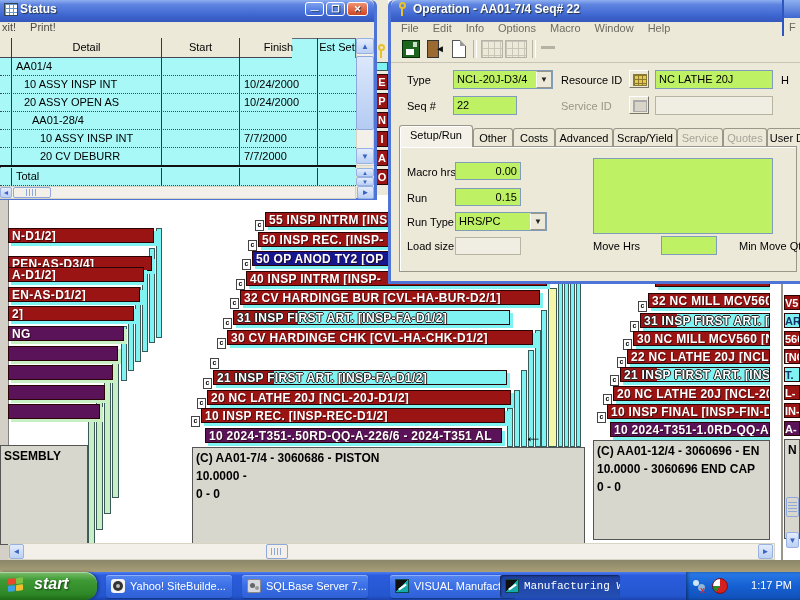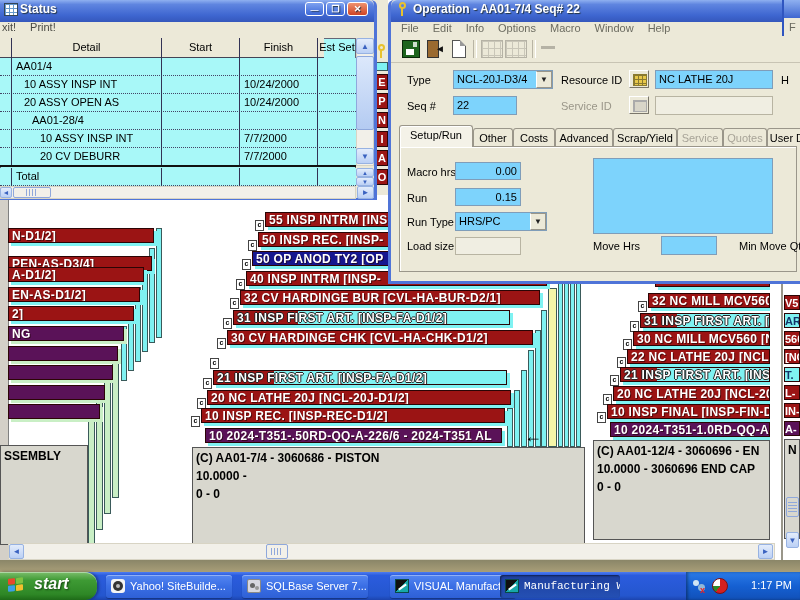--- a/index.html
+++ b/index.html
@@ -34,21 +34,21 @@
         color:#fff;font-weight:bold;font-size:12px;line-height:18px;
         text-shadow:1px 1px 1px #234;}
   .tbtn{position:absolute;top:2px;width:19px;height:14px;border:1px solid #fff;
         border-radius:3px;color:#fff;font-size:9px;line-height:13px;text-align:center;
         background:linear-gradient(180deg,#7DA1F0,#3B66D6);box-sizing:border-box;}
   .tbtn.close{background:linear-gradient(180deg,#F0926F,#CE4426);width:21px;}
   .menubar{position:absolute;font-size:11px;color:#4a4a44;}
   .mitem{display:inline-block;margin-right:14px;}
   .txt{position:absolute;font-size:11px;color:#000;white-space:nowrap;}
   .gray{color:#9a9689;}
-  .input{position:absolute;background:#7dd3fc;border:1px solid #7F9DB9;box-sizing:border-box;
+  .input{position:absolute;background:#bef264;border:1px solid #7F9DB9;box-sizing:border-box;
         font-size:11px;line-height:17px;padding:0 3px;color:#000;white-space:nowrap;overflow:hidden;}
   .input.num{text-align:right;}
   .input.disabled{background:#F0EEE2;border-color:#B8B4A2;}
   .ddbtn{position:absolute;width:16px;background:#ECE9D8;border:1px solid #9a968a;
         border-left-color:#fff;box-sizing:border-box;color:#222;font-size:8px;text-align:center;}
   .lookup{position:absolute;width:20px;height:18px;background:#ECE9D8;
         border:1px solid #fff;border-right-color:#7a766a;border-bottom-color:#7a766a;box-sizing:border-box;}
   .lookup .gridglyph{position:absolute;left:3px;top:3px;width:12px;height:10px;
         background:#E8C84A;border:1px solid #8a7a30;
         background-image:linear-gradient(#8a7a30 1px,transparent 1px),linear-gradient(90deg,#8a7a30 1px,transparent 1px);
@@ -397,21 +397,21 @@
     <div class="titlebar" style="border-top-right-radius:6px;">
       <span class="gridicon" style="top:3px;left:4px;"></span>
       <span class="abs" style="left:20px;top:0;">Status</span>
       <span class="tbtn" style="left:305px;font-size:8px;">—</span>
       <span class="tbtn" style="left:326px;">❒</span>
       <span class="tbtn close" style="left:347px;">✕</span>
     </div>
     <div class="menubar" id="status-menu" style="left:2px;top:21px;"><span class="mitem">xit!</span><span class="mitem">Print!</span></div>
 
     <div class="abs" style="left:0;top:38px;width:356px;height:148px;background:#A8F8F8;border:1px solid #667;box-sizing:border-box;"></div>
-    <div class="abs" style="left:0;top:38px;width:324px;height:20px;background:#ECE9D8;border-bottom:1px solid #445;box-sizing:border-box;padding-left:28px;">
+    <div class="abs" style="left:0;top:38px;width:292px;height:20px;background:#ECE9D8;border-bottom:1px solid #445;box-sizing:border-box;padding-left:28px;">
       <span class="hdrcell sep" style="left:0;width:12px;"></span>
       <span class="hdrcell sep" style="left:12px;width:150px;">Detail</span>
       <span class="hdrcell sep" style="left:162px;width:78px;">Start</span>
       <span class="hdrcell sep" style="left:240px;width:78px;">Finish</span>
       <span class="hdrcell" style="left:318px;width:38px;">Est Set</span>
     </div>
     <div id="status-rows">
         <div class="srow" style="top: 58px;">
           <span class="scell sep" style="left: 0px; width: 12px;"></span>
           <span class="scell sep" style="left: 12px; width: 150px; padding-left: 4px;">AA01/4</span>

